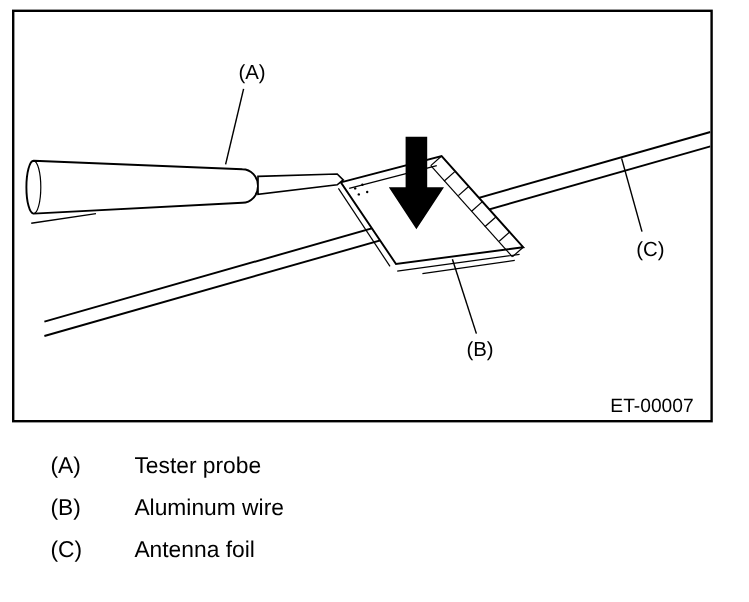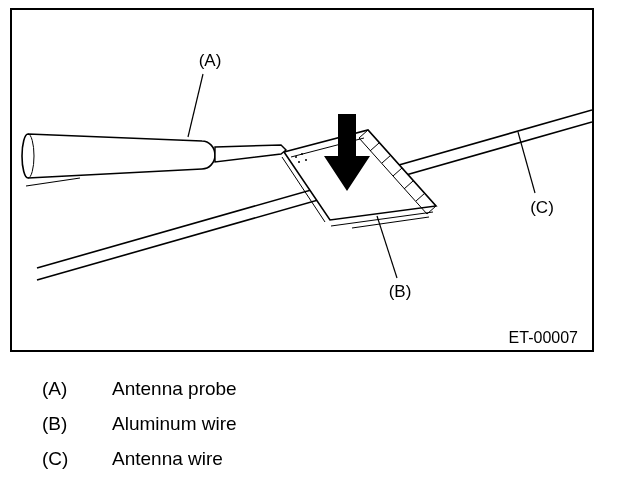--- a/index.html
+++ b/index.html
@@ -106,25 +106,25 @@
       <text class="callout-text" x="388" y="287" text-anchor="middle">(B)</text>
       <text class="callout-text" x="530" y="203" text-anchor="middle">(C)</text>
 
       <text class="code-text" x="566" y="333" text-anchor="end">ET-00007</text>
     </svg>
   </div>
 
   <div class="legend">
     <div class="legend-row">
       <span class="legend-key">(A)</span>
-      <span class="legend-label">Antenna probe</span>
+      <span class="legend-label">Tester probe</span>
     </div>
     <div class="legend-row">
       <span class="legend-key">(B)</span>
       <span class="legend-label">Aluminum wire</span>
     </div>
     <div class="legend-row">
       <span class="legend-key">(C)</span>
-      <span class="legend-label">Antenna wire</span>
+      <span class="legend-label">Antenna foil</span>
     </div>
   </div>
 
 </div>
 
 </body></html>

